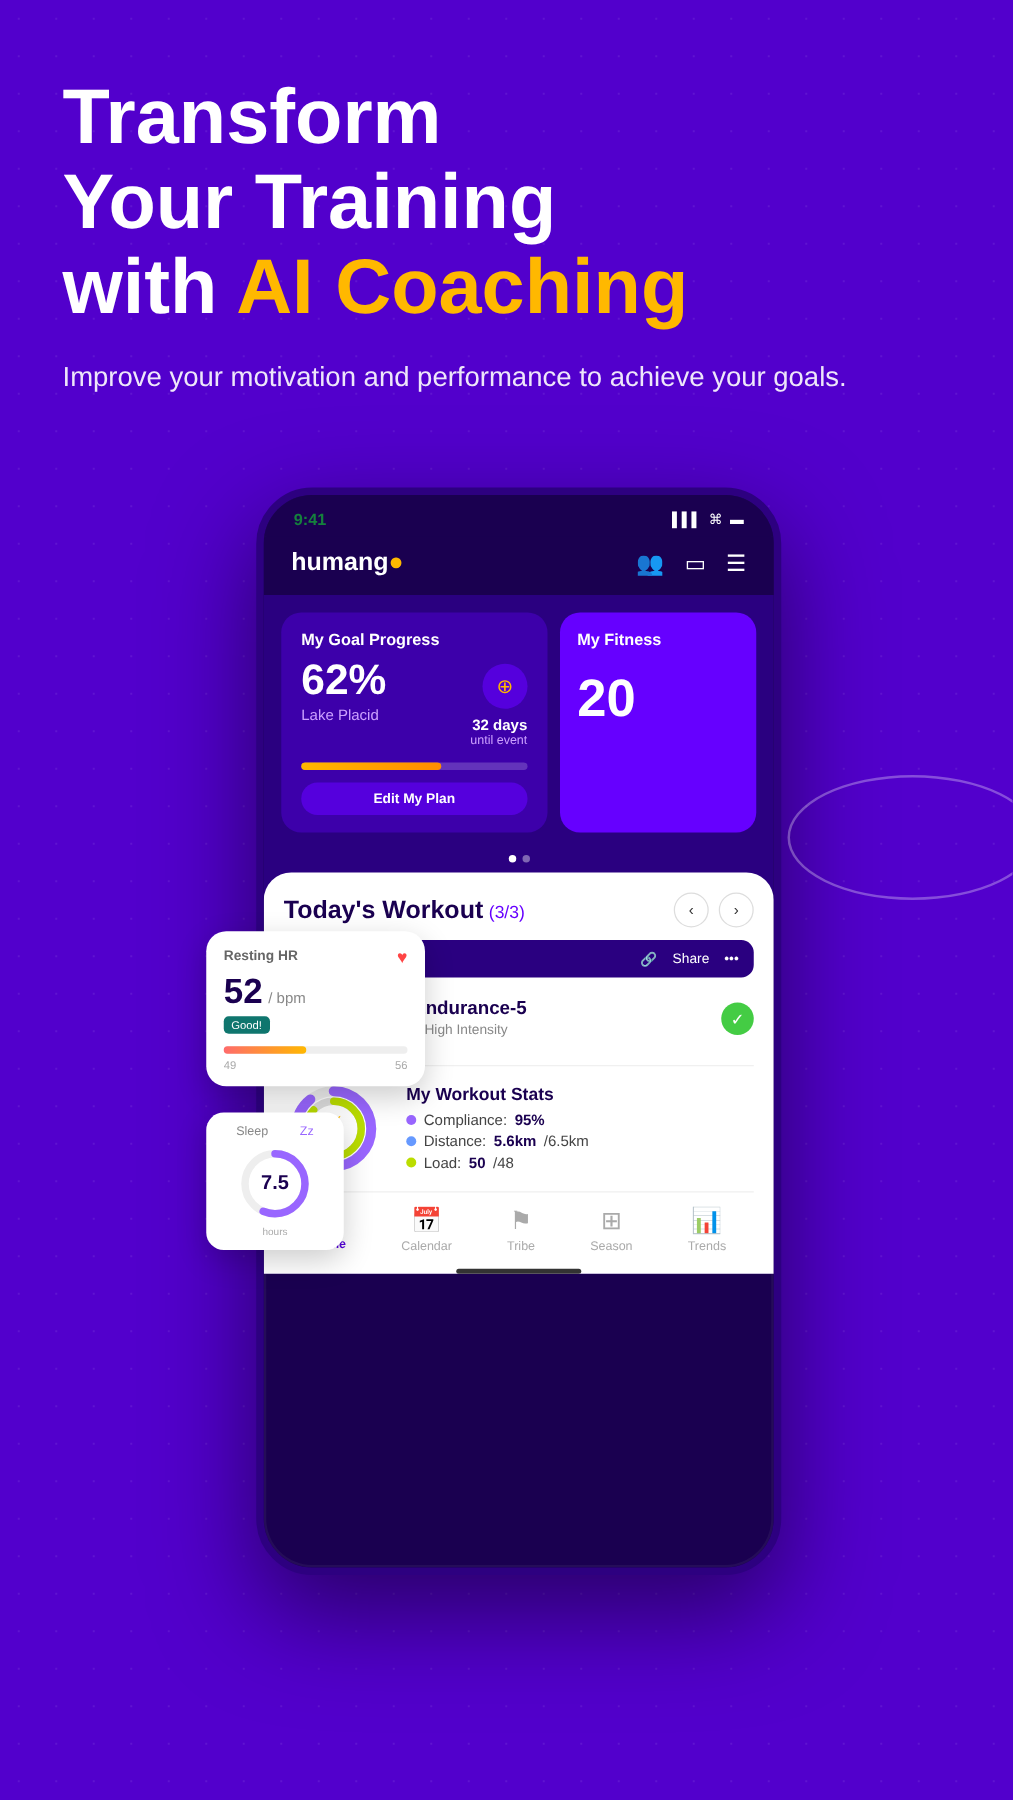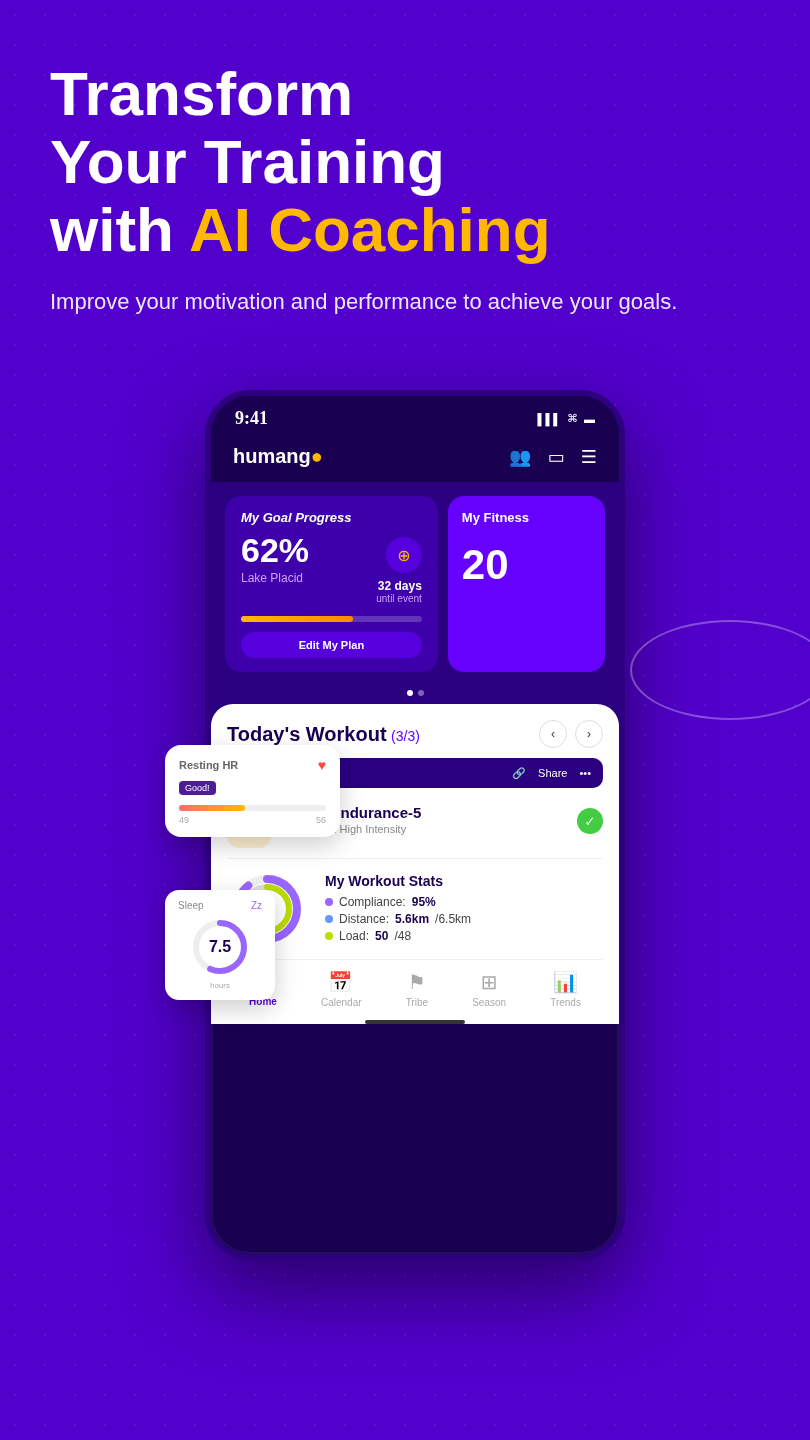--- a/index.html
+++ b/index.html
@@ -69,24 +69,23 @@
 
     
     .status-bar {
       display: flex;
       justify-content: space-between;
       align-items: center;
       padding: 12px 24px 6px;
       background: #1A0050;
     }
     .status-time {
-      color: #ffffff;
-      font-size: 18px;
+      color: #15803d;
+      font-size: 13px;
       font-weight: 700;
-      font-family: Liberation Serif, serif;
     }
     .status-icons {
       display: flex;
       gap: 6px;
       align-items: center;
     }
     .status-icons span {
       color: white;
       font-size: 11px;
     }
@@ -136,21 +135,20 @@
       border-radius: 16px;
       padding: 14px 16px;
       position: relative;
       min-height: 160px;
     }
     .goal-card-title {
       color: white;
       font-size: 13px;
       font-weight: 600;
       margin-bottom: 8px;
-      font-style: italic;
     }
     .goal-percent {
       color: white;
       font-size: 34px;
       font-weight: 900;
       line-height: 1;
     }
     .goal-name {
       color: #CCA0FF;
       font-size: 12px;
@@ -457,21 +455,21 @@
       font-size: 28px;
       font-weight: 900;
       color: #1A0050;
     }
     .hr-unit {
       font-size: 12px;
       color: #888;
       font-weight: 400;
     }
     .hr-badge {
-      background: #4c1d95;
+      background: #0f766e;
       color: white;
       font-size: 9px;
       border-radius: 4px;
       padding: 2px 6px;
       display: inline-block;
       margin: 4px 0;
     }
     .hr-bar-container {
       height: 6px;
       background: #eee;
@@ -493,21 +491,21 @@
       gap: 20px;
     }
 
     .floating-sleep {
       position: absolute;
       top: 500px;
       left: 20px;
       width: 110px;
       background: white;
       border-radius: 14px;
-      padding: 10px 13px;
+      padding: 10px 24px;
       box-shadow: 0 8px 24px rgba(0,0,0,0.2);
       z-index: 10;
     }
     .sleep-header {
       display: flex;
       justify-content: space-between;
       align-items: center;
       margin-bottom: 6px;
     }
     .sleep-title {
@@ -570,20 +568,24 @@
   </div>
   <div class="hero-subtitle">Improve your motivation and performance to achieve your goals.</div>
 </div>
 
 <div class="phone-wrapper">
 
   <div class="floating-hr">
     <div class="hr-header">
       <span class="hr-title">Resting HR</span>
       <span class="hr-heart">♥</span>
+    </div>
+    <div>
+      <span class="hr-value">52</span>
+      <span class="hr-unit">/ bpm</span>
     </div>
     <div class="hr-badge">Good!</div>
     <div class="hr-bar-container">
       <div class="hr-bar-fill"></div>
     </div>
     <div class="hr-range">
       <span>49</span>
       <span>56</span>
     </div>
   </div>

